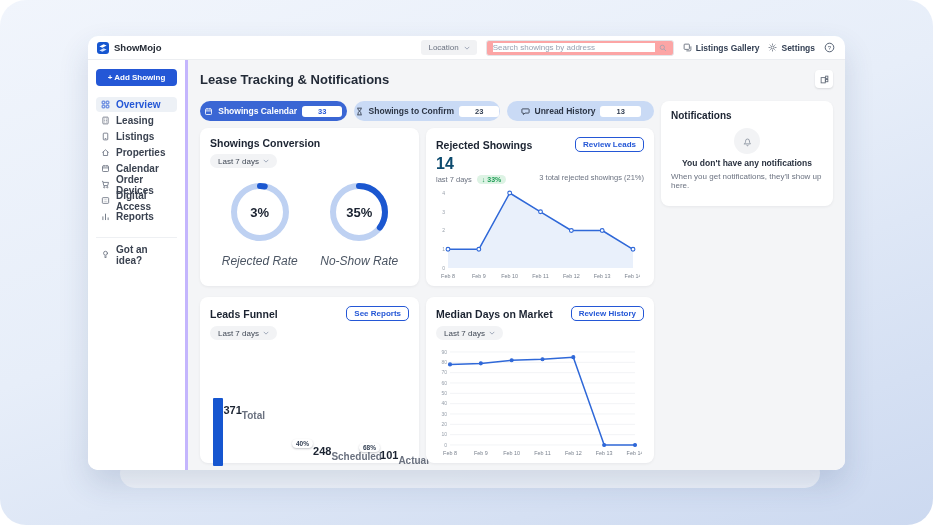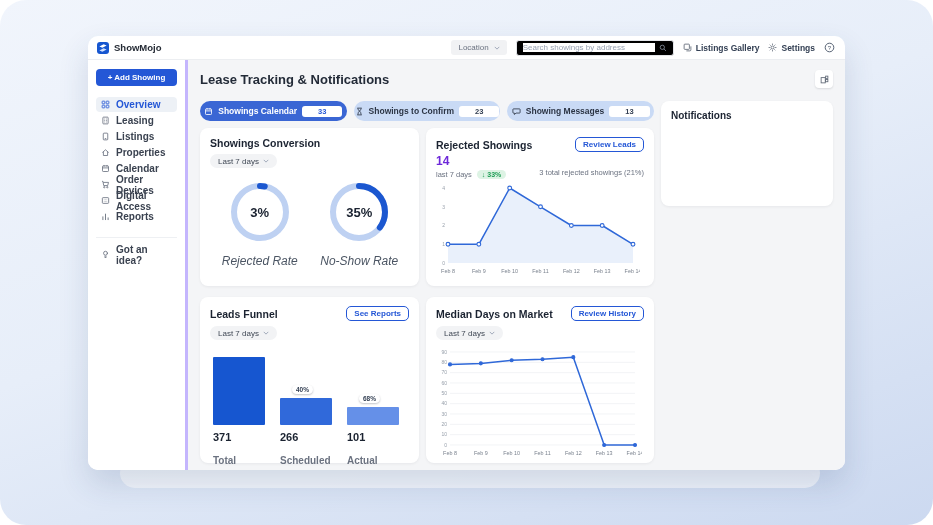--- a/index.html
+++ b/index.html
@@ -12,21 +12,21 @@
     border-radius:10px; box-shadow:0 14px 30px rgba(45,66,112,.16); display:flex; flex-direction:column; overflow:hidden; }
 
   
   .topbar { height:24px; flex:none; display:flex; align-items:center; padding:0 10px 0 9px; border-bottom:1px solid #eceef1; gap:9px; }
   .brand { display:flex; align-items:center; gap:5px; width:88px; flex:none; }
   .brand-logo { width:12px; height:12px; border-radius:3px; background:#1656d0; position:relative; flex:none; }
   .brand-logo svg { position:absolute; inset:0; }
   .brand-name { font-size:9.5px; font-weight:700; color:#252b35; }
   .tb-spacer { flex:1; }
   .loc-chip { display:flex; align-items:center; gap:5px; background:#f1f2f4; border-radius:3px; height:15px; padding:0 7px; font-size:8px; color:#6b7280; cursor:pointer; }
-  .searchbox { display:flex; align-items:center; width:158px; height:16px; border:1px solid #e4e6ea; border-radius:3px; padding:0 6px; gap:4px; background:#000000; }
+  .searchbox { display:flex; align-items:center; width:188px; height:16px; border:1px solid #e4e6ea; border-radius:3px; padding:0 6px; gap:4px; background:#fca5a5; }
   .searchbox input { border:none; outline:none; flex:1; font-size:8px; color:#475467; font-family:inherit; min-width:0; }
   .searchbox input::placeholder { color:#98a2b3; }
   .tb-link { display:flex; align-items:center; gap:4px; font-size:8.5px; font-weight:700; color:#344054; cursor:pointer; white-space:nowrap; }
   .icon { display:inline-flex; align-items:center; justify-content:center; color:#5b6472; }
 
   
   .app-body { flex:1; display:flex; min-height:0; }
   .sidebar { width:100px; flex:none; border-right:3px solid #c4b5fd; background:#fff; padding:9px 8px; display:flex; flex-direction:column; }
   .add-btn { height:17px; width:100%; background:#2457d6; color:#fff; font-size:8px; font-weight:700; border:none; border-radius:4px; display:flex; align-items:center; justify-content:center; cursor:pointer; font-family:inherit; }
   .nav { margin-top:11px; display:flex; flex-direction:column; gap:1px; }
@@ -63,29 +63,29 @@
   .card-funnel    { height:166px; }
   .card-median    { height:166px; }
 
   .donut-row { display:flex; justify-content:space-around; margin-top:13px; }
   .donut-block { display:flex; flex-direction:column; align-items:center; width:86px; }
   .donut-wrap { position:relative; width:62px; height:62px; }
   .donut-num { position:absolute; inset:0; display:flex; align-items:center; justify-content:center; font-size:13px; font-weight:700; color:#1b2331; }
   .donut-label { margin-top:11px; font-size:12px; color:#4b5563;font-style:italic; }
 
   .stat-row { display:flex; justify-content:space-between; align-items:flex-end; margin-top:3px; }
-  .big-num { font-size:12px; font-weight:700; color:#6d28d9; line-height:1.1; }
+  .big-num { font-size:16px; font-weight:700; color:#0c4a6e; line-height:1.1; }
   .stat-sub { display:flex; align-items:center; gap:5px; margin-top:2px; }
   .stat-sub-label { font-size:7.5px; color:#6b7280; }
   .delta-badge { background:#ddf3e4; color:#1f9d55; font-size:7px; font-weight:700; border-radius:7px; padding:1px 5px; }
   .stat-note { font-size:7.5px; color:#6b7280; padding-bottom:2px; }
   .chart-box { margin-top:3px; }
 
   .funnel-bars { display:flex; gap:15px; margin-top:8px; padding:0 3px; align-items:flex-end; height:118px; }
-  .funnel-col { width:52px; display:flex; flex-direction:column; }
+  .funnel-col { width:52px; display:flex; flex-direction:row; }
   .f-badge { align-self:flex-start; margin-left:12px; margin-bottom:4px; background:#fff; box-shadow:0 1px 2px rgba(16,24,40,.25); border-radius:6px; font-size:6.5px; font-weight:700; color:#344054; padding:1px 4px; }
   .f-bar { width:100%; border-radius:1px; }
   .f-val { font-size:11px; font-weight:700; color:#1b2331; margin-top:6px; }
   .f-label { font-size:10px; color:#6b7280; margin-top:12px;font-weight:bold; }
 
   .notif-card { flex:1; background:#fff; border-radius:8px; box-shadow:0 1px 3px rgba(16,24,40,.06); padding:9px 10px; height:105px; display:flex; flex-direction:column; }
   .notif-title { font-size:10px; font-weight:700; color:#1b2331; }
   .notif-empty { flex:1; display:flex; flex-direction:column; align-items:center; justify-content:center; gap:4px; }
   .bell-circle { width:26px; height:26px; border-radius:50%; background:#f2f3f5; display:flex; align-items:center; justify-content:center; color:#8f97a3; }
   .notif-bold { font-size:8.5px; font-weight:700; color:#2a3240; }
@@ -288,21 +288,21 @@
                   </span>
                 <span>Showings to Confirm</span>
                 <span class="t-badge">23</span>
               </button>
               <button class="tab">
                 <span class="icon">
                     <svg width="9" height="9" viewBox="0 0 12 12" fill="none" stroke="currentColor" stroke-width="1.1">
                       <path d="M2 2.5h8a.8.8 0 0 1 .8.8v4a.8.8 0 0 1-.8.8H5.4L3.2 10V8.1H2a.8.8 0 0 1-.8-.8v-4A.8.8 0 0 1 2 2.5z"></path>
                     </svg>
                   </span>
-                <span>Showing Messages</span>
+                <span>Unread History</span>
                 <span class="t-badge">13</span>
               </button>
             </div>
 
             <div class="cards-grid">
 
               <div class="card card-conversion">
                 <div class="card-h">
                   <span class="card-title">Showings Conversion</span>
                 </div>
@@ -399,21 +399,21 @@
                 </div>
                 <div class="funnel-bars">
                     <div class="funnel-col">
                       <div class="f-bar" style="height: 68px; background: rgb(22, 86, 208);"></div>
                       <div class="f-val">371</div>
                       <div class="f-label">Total</div>
                     </div>
                     <div class="funnel-col">
                       <div class="f-badge">40%</div>
                       <div class="f-bar" style="height: 27.3px; background: rgb(48, 105, 218);"></div>
-                      <div class="f-val">266</div>
+                      <div class="f-val">248</div>
                       <div class="f-label">Scheduled</div>
                     </div>
                     <div class="funnel-col">
                       <div class="f-badge">68%</div>
                       <div class="f-bar" style="height: 18.5px; background: rgb(101, 144, 232);"></div>
                       <div class="f-val">101</div>
                       <div class="f-label">Actual</div>
                     </div>
                   </div>
               </div>
@@ -469,18 +469,28 @@
                       <circle cx="168.16666666666666" cy="99" r="1.5" fill="#2f68d8" stroke="#2f68d8" stroke-width="1.1"></circle>
                       <circle cx="199" cy="99" r="1.5" fill="#2f68d8" stroke="#2f68d8" stroke-width="1.1"></circle>
                     </svg>
                   </div>
               </div>
             </div>
           </div>
 
           <div class="notif-card">
             <div class="notif-title">Notifications</div>
+            <div class="notif-empty">
+              <div class="bell-circle">
+                <svg width="11" height="11" viewBox="0 0 12 12" fill="none" stroke="currentColor" stroke-width="1" stroke-linecap="round" stroke-linejoin="round">
+                    <path d="M2.8 8.6h6.4c-.8-.8-1.1-1.9-1.1-3.2a2.1 2.1 0 0 0-4.2 0c0 1.3-.3 2.4-1.1 3.2z"></path>
+                    <path d="M5.1 10a.95.95 0 0 0 1.8 0"></path>
+                  </svg>
+              </div>
+              <div class="notif-bold">You don't have any notifications</div>
+              <div class="notif-sub">When you get notifications, they'll show up here.</div>
+            </div>
           </div>
         </div>
       </div>
     </div>
   </div>
 </div>
 
 </body></html>

